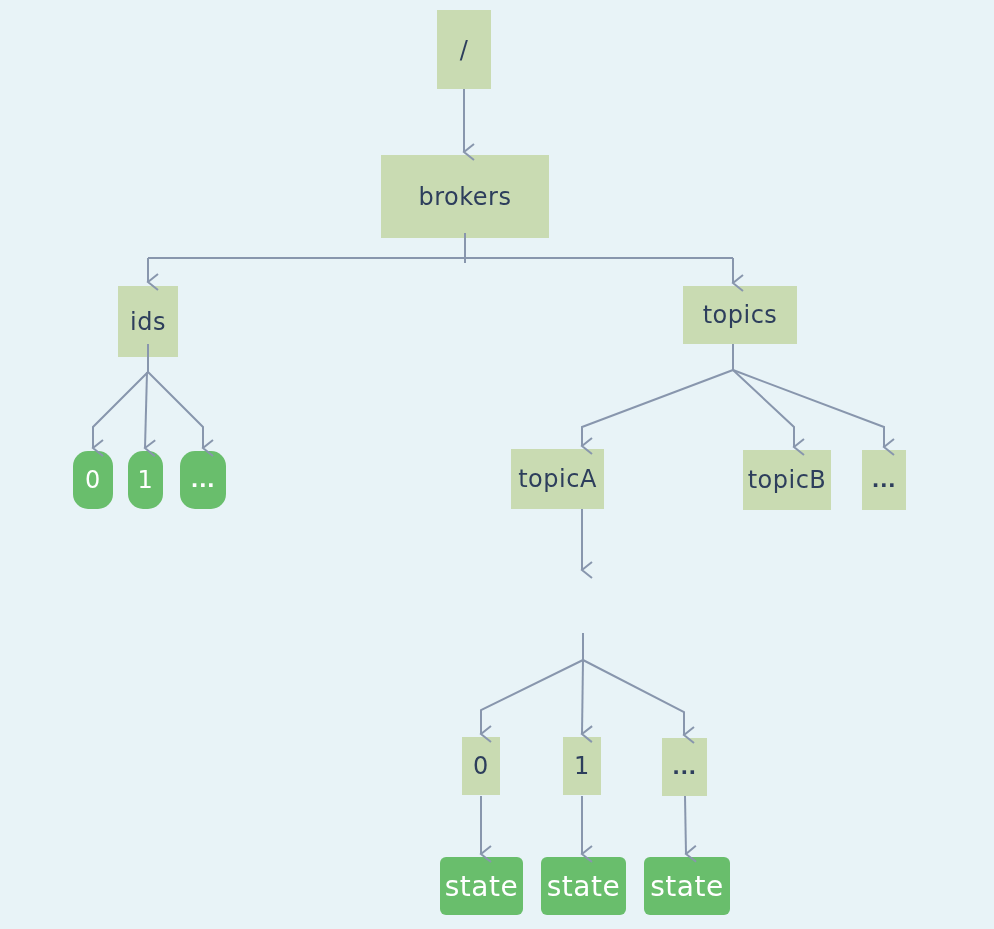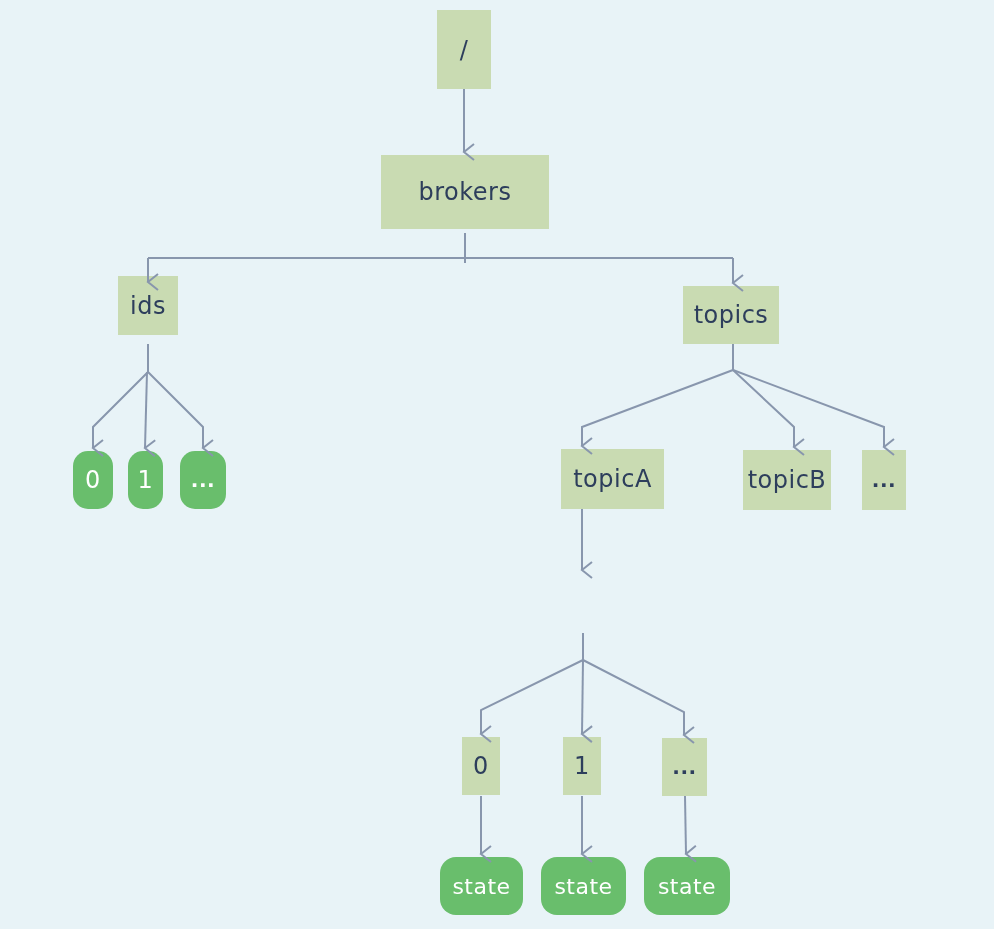--- a/index.html
+++ b/index.html
@@ -24,22 +24,22 @@
   .light {
     background: #c9dbb2;
     color: #2d3e5c;
   }
   .leaf {
     background: #69be6c;
     color: #ffffff;
     border-radius: 15px;
   }
   .state-node {
-    border-radius: 16px;
-    font-size: 22px;
+    border-radius: 6px;
+    font-size: 28px;
   }
   .connector-layer {
     position: absolute;
     left: 0;
     top: 0;
     z-index: 2;
     pointer-events: none;
   }
   .connector-layer line, .connector-layer polyline {
     fill: none;
@@ -47,33 +47,33 @@
     stroke-width: 2;
   }
 </style>
 </head>
 <body>
 
 <div class="stage">
 
   <div class="node light" style="left:437px;top:10px;width:54px;height:79px">/</div>
 
-  <div class="node light" style="left:381px;top:155px;width:168px;height:74px">brokers</div>
+  <div class="node light" style="left:381px;top:155px;width:168px;height:83px">brokers</div>
 
-  <div class="node light" style="left:118px;top:276px;width:60px;height:59px">ids</div>
+  <div class="node light" style="left:118px;top:286px;width:60px;height:71px">ids</div>
 
-  <div class="node light" style="left:683px;top:286px;width:96px;height:58px">topics</div>
+  <div class="node light" style="left:683px;top:286px;width:114px;height:58px">topics</div>
 
   <div class="node leaf" style="left:73px;top:451px;width:40px;height:58px">0</div>
 
   <div class="node leaf" style="left:128px;top:451px;width:35px;height:58px">1</div>
 
   <div class="node leaf" style="left:180px;top:451px;width:46px;height:58px;font-weight:bold;font-size:20px">...</div>
 
-  <div class="node light" style="left:561px;top:449px;width:103px;height:60px">topicA</div>
+  <div class="node light" style="left:511px;top:449px;width:93px;height:60px">topicA</div>
 
   <div class="node light" style="left:743px;top:450px;width:88px;height:60px">topicB</div>
 
   <div class="node light" style="left:862px;top:450px;width:44px;height:60px;font-weight:bold;font-size:20px">...</div>
 
 
   <div class="node light" style="left:462px;top:737px;width:38px;height:58px">0</div>
 
   <div class="node light" style="left:563px;top:737px;width:38px;height:58px">1</div>
 

